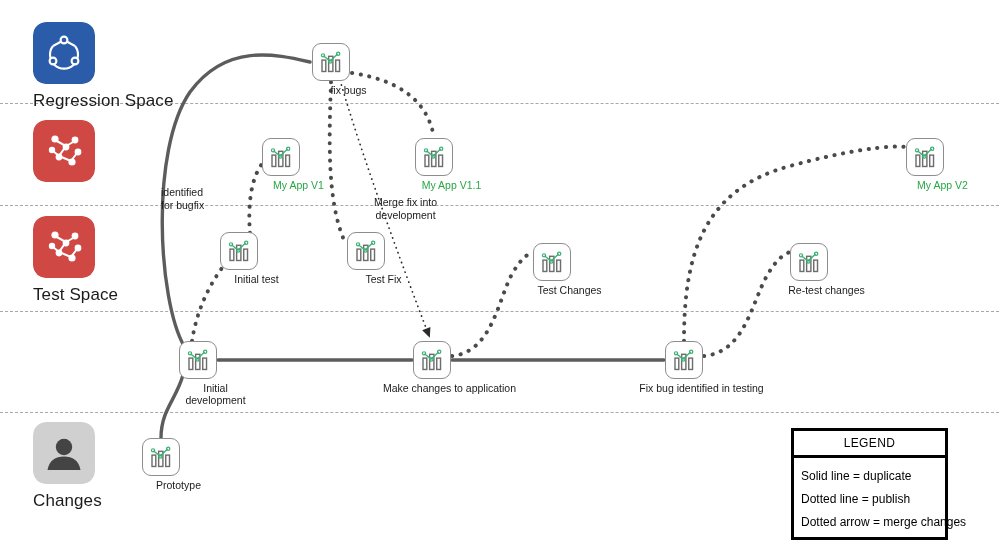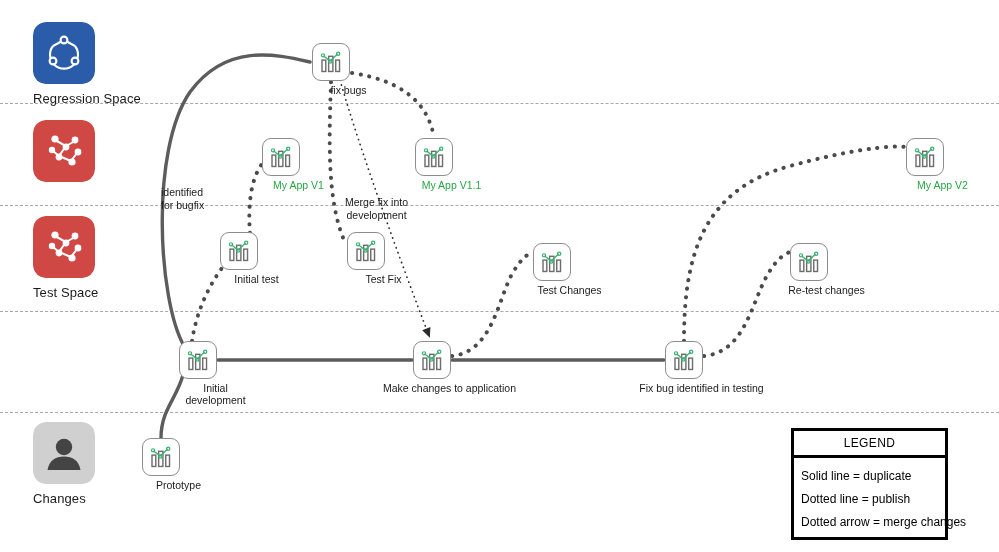--- a/index.html
+++ b/index.html
@@ -36,21 +36,21 @@
   .space-icon {
     width: 62px;
     height: 62px;
     border-radius: 13px;
     display: block;
     margin-left: 0;
   }
   .space-label {
     display: block;
     margin-top: 7px;
-    font-size: 13px;
+    font-size: 17px;
     color: #1b1b1b;
     letter-spacing: 0.1px;
     white-space: nowrap;
   }
   
   .node {
     position: absolute;
     width: 0;
     height: 0;
   }
@@ -85,21 +85,21 @@
     color: #28a745;
   }
   
   .annot {
     position: absolute;
     font-size: 10.5px;
     line-height: 12.5px;
     color: #1b1b1b;
     white-space: nowrap;
   }
-  .annot.center { text-align: center; }
+  .annot.center { text-align: center; margin-left: 29px; }
   
   #legend {
     position: absolute;
     border: 3px solid #000000;
     background: #ffffff;
     box-sizing: border-box;
   }
   #legend .legend-title {
     text-align: center;
     font-size: 12px;

